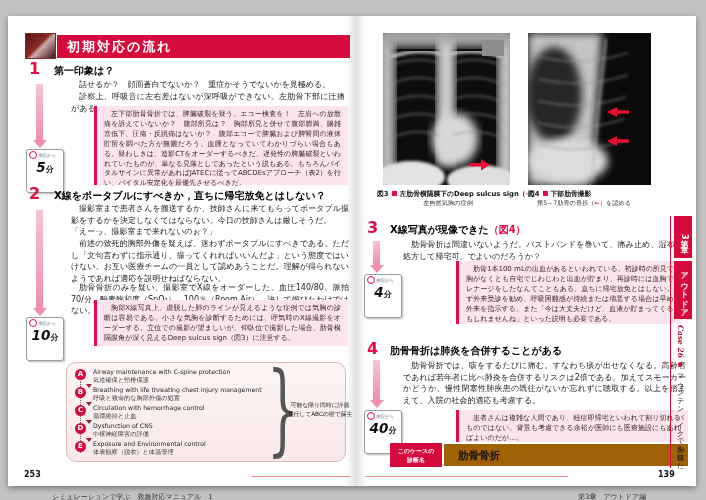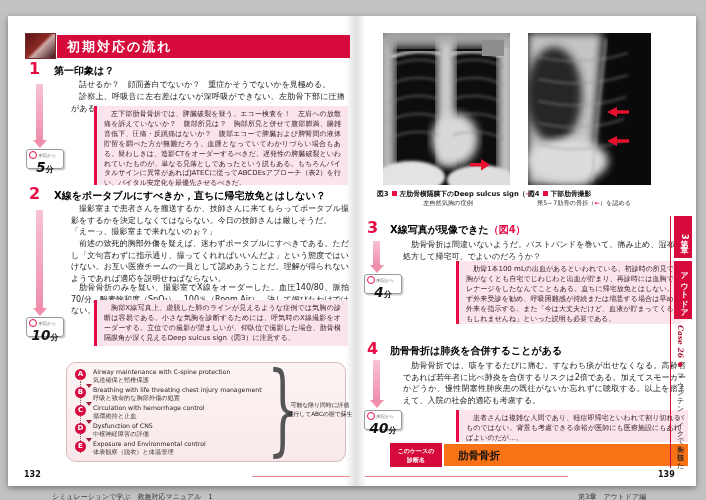--- a/index.html
+++ b/index.html
@@ -41,21 +41,21 @@
     font-size:7px;line-height:9.9px;color:#3c2329;
     padding:4px 7px;text-align:justify;text-indent:7px;box-sizing:border-box;
   }
   .parrow{width:7px;background:linear-gradient(180deg,#f8c3d1,#ef8fab);}
   .parrow::after{
     content:"";position:absolute;left:-3.5px;bottom:-8px;
     border-left:7px solid transparent;border-right:7px solid transparent;
     border-top:8px solid #ef8fab;
   }
   .stamp{
-    width:38px;height:20px;background:#fff;border:1px solid #9a9a9a;
+    width:38px;height:44px;background:#fff;border:1px solid #9a9a9a;
     border-radius:3px;box-shadow:1.5px 1.5px 0 #cfcfcf;box-sizing:border-box;
     padding:1px 2px 0 2px;
   }
   .stamp-top{display:flex;align-items:center;gap:1px;height:8px;}
   .clock-icon{width:6px;height:6px;border:1.5px solid #e60a45;border-radius:50%;background:#fff;flex:none;}
   .stamp-label{font-size:5px;color:#777;white-space:nowrap;transform:scale(.9);transform-origin:left center;}
   .stamp-num{text-align:center;font-weight:bold;color:#101010;font-size:13.5px;line-height:17px;font-style:italic;}
   .stamp-num .unit{font-size:8px;font-style:normal;}
 
   
@@ -91,21 +91,21 @@
   .fig-sub{font-size:6.2px;color:#333;white-space:nowrap;}
   .red-arrow-char{color:#e60a45;font-weight:bold;}
   .figpfx{color:#111;}
 
   
   .dx-label{
     left:390px;top:443px;width:52px;height:24px;background:#d60b3b;color:#fff;
     font-size:6px;font-weight:bold;text-align:center;line-height:9px;padding-top:3px;box-sizing:border-box;
   }
   .dx-bar{
-    left:444px;top:444px;width:244px;height:22px;background:#f97316;
+    left:444px;top:444px;width:244px;height:22px;background:#a16207;
     font-size:10.5px;font-weight:bold;color:#111;line-height:22px;padding-left:14px;box-sizing:border-box;
   }
 
   
   .side-vline{left:670px;top:216px;width:1px;height:252px;background:#d60b3b;}
   .side-tab{
     left:674px;width:18px;background:#d60b3b;color:#fff;
     writing-mode:vertical-rl;font-weight:bold;font-size:8px;
     display:flex;align-items:center;justify-content:center;box-sizing:border-box;
   }
@@ -191,21 +191,21 @@
     <span class="abc-ja">体表観察（脱衣）と体温管理</span>
   </div>
 
   <div class="abs abc-brace">}</div>
   <div class="abs abc-note">
     <div>可能な限り同時に評価</div>
     <div>並行してABCの順で蘇生</div>
   </div>
 </div>
 
-<div class="abs foot-page" style="left:24px;top:470px;">132</div>
+<div class="abs foot-page" style="left:24px;top:470px;">253</div>
 <div class="abs foot-text" style="left:52px;top:471px;">シミュレーションで学ぶ　救急対応マニュアル　1</div>
 <div class="abs redline" style="left:252px;top:476px;width:98px;"></div>
 
 <svg class="abs" style="left:383px;top:33px;" width="127" height="152" viewBox="0 0 127 152">
   <defs>
     <filter id="bl6">
         <feGaussianBlur stdDeviation="4"></feGaussianBlur>
       </filter>
     <filter id="bl2">
         <feGaussianBlur stdDeviation="1.6"></feGaussianBlur>

